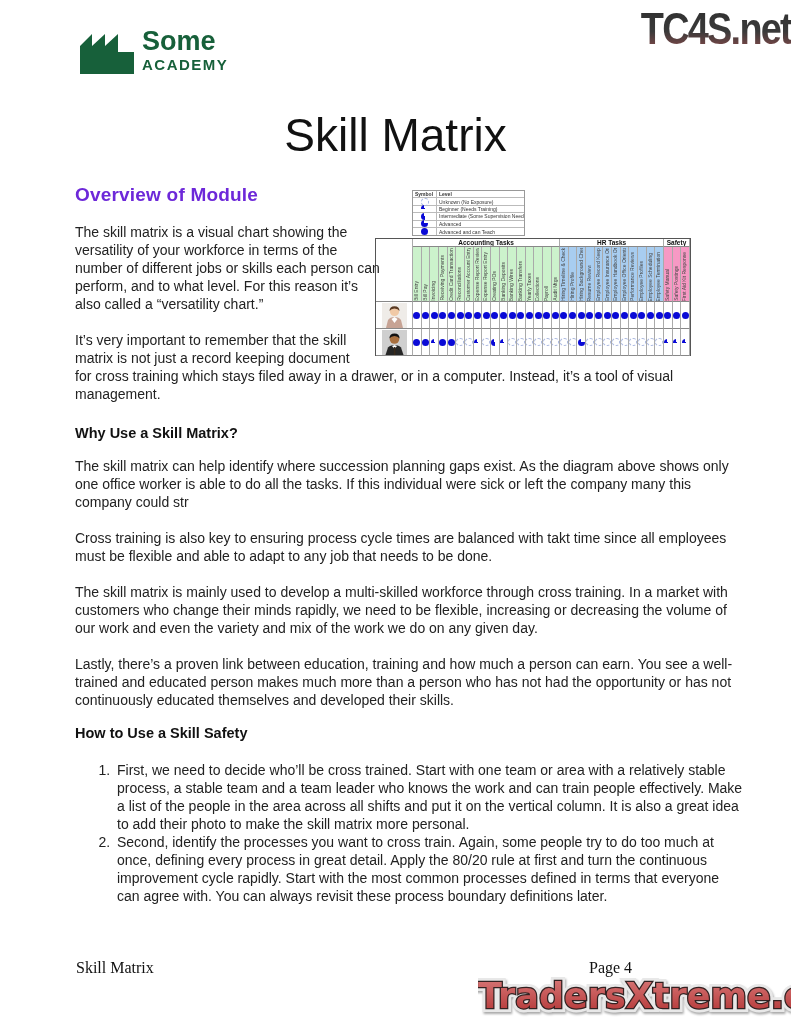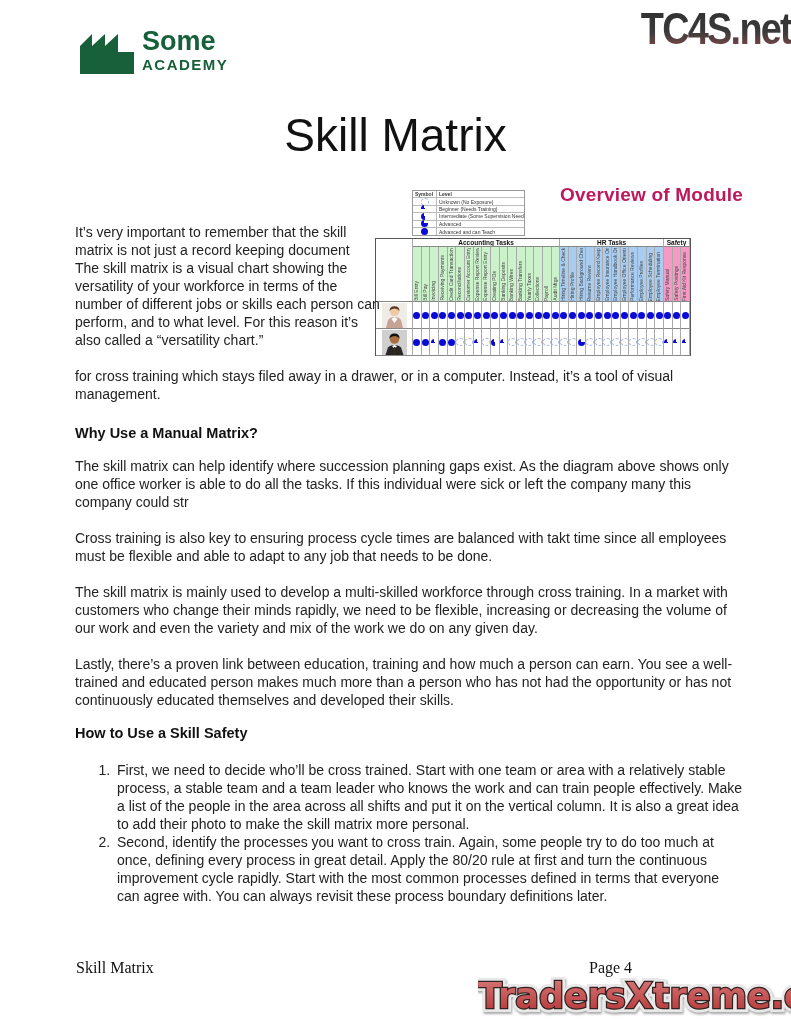--- a/index.html
+++ b/index.html
@@ -27,21 +27,21 @@
 
   .doc-title {
     position:absolute; left:0; top:108px; width:100%; text-align:center;
     font-size:46px; font-weight:400; color:#111; letter-spacing:0px;
   }
 
   
   .content { position:absolute; left:75px; top:184px; width:668px; }
   .content p { font-size:14px; line-height:18px; color:#222; }
   h2.section {
-    color:#be185d; font-size:19px; font-weight:bold; margin:0 0 17px 0; letter-spacing:0.2px;text-align:right;
+    color:#6d28d9; font-size:19px; font-weight:bold; margin:0 0 17px 0; letter-spacing:0.2px;
   }
   h3.sub { font-size:14.5px; font-weight:bold; color:#111; }
   .narrow { width:307px; }
   .mb { margin-bottom:18px; }
   .mb0 { margin-bottom:0; }
   h3.why { margin:22px 0 16px 0; }
   h3.how { margin:16px 0 20px 0; }
   ol.steps { margin:0 0 0 0; padding-left:39px; }
   ol.steps li { font-size:14px; line-height:18px; color:#222; padding-left:3px; }
 
@@ -456,25 +456,25 @@
           <span class="sym sym-beginner"></span>
         </div>
         <div class="cell sym-cell" style="grid-area: 4 / 33;">
           <span class="sym sym-beginner"></span>
         </div>
       </div>
   </figure>
 
   <div class="content">
     <h2 class="section">Overview of Module</h2>
+    <p class="narrow mb">The skill matrix is a visual chart showing the versatility of your workforce in terms of the number of different jobs or skills each person can perform, and to what level. For this reason it’s also called a “versatility chart.”</p>
     <p class="narrow mb0">It’s very important to remember that the skill matrix is not just a record keeping document</p>
-    <p class="narrow mb">The skill matrix is a visual chart showing the versatility of your workforce in terms of the number of different jobs or skills each person can perform, and to what level. For this reason it’s also called a “versatility chart.”</p>
     <p class="mb0">for cross training which stays filed away in a drawer, or in a computer. Instead, it’s a tool of visual management.</p>
 
-    <h3 class="sub why">Why Use a Manual Matrix?</h3>
+    <h3 class="sub why">Why Use a Skill Matrix?</h3>
     <p class="mb">The skill matrix can help identify where succession planning gaps exist.  As the diagram above shows only one office worker is able to do all the tasks.  If this individual were sick or left the company many this company could str</p>
     <p class="mb">Cross training is also key to ensuring process cycle times are balanced with takt time since all employees must be flexible and able to adapt to any job that needs to be done.</p>
     <p class="mb">The skill matrix is mainly used to develop a multi-skilled workforce through cross training. In a market with customers who change their minds rapidly, we need to be flexible, increasing or decreasing the volume of our work and even the variety and mix of the work we do on any given day.</p>
     <p class="mb0">Lastly, there’s a proven link between education, training and how much a person can earn. You see a well-trained and educated person makes much more than a person who has not had the opportunity or has not continuously educated themselves and developed their skills.</p>
 
     <h3 class="sub how">How to Use a Skill Safety</h3>
     <ol class="steps">
       <li>First, we need to decide who’ll be cross trained. Start with one team or area with a relatively stable process, a stable team and a team leader who knows the work and can train people effectively. Make a list of the people in the area across all shifts and put it on the vertical column. It is also a great idea to add their photo to make the skill matrix more personal.</li>
       <li>Second, identify the processes you want to cross train. Again, some people try to do too much at once, defining every process in great detail. Apply the 80/20 rule at first and turn the continuous improvement cycle rapidly. Start with the most common processes defined in terms that everyone can agree with. You can always revisit these process boundary definitions later.</li>
     </ol>

